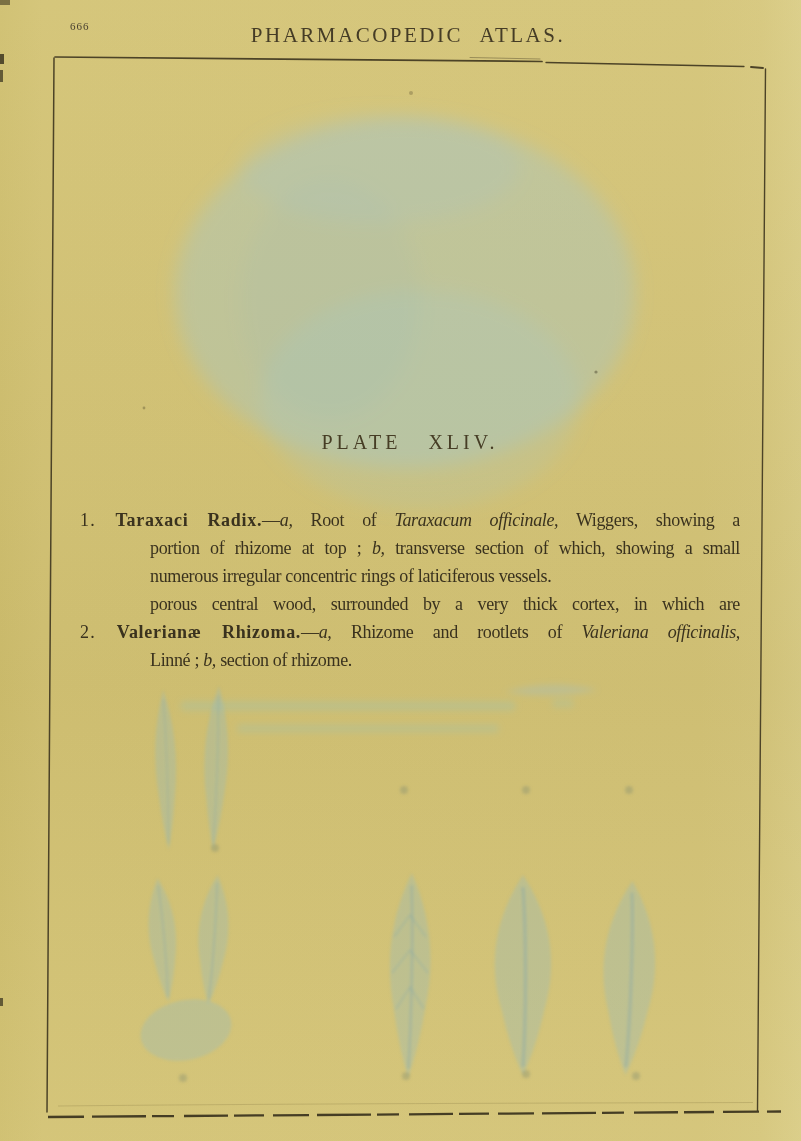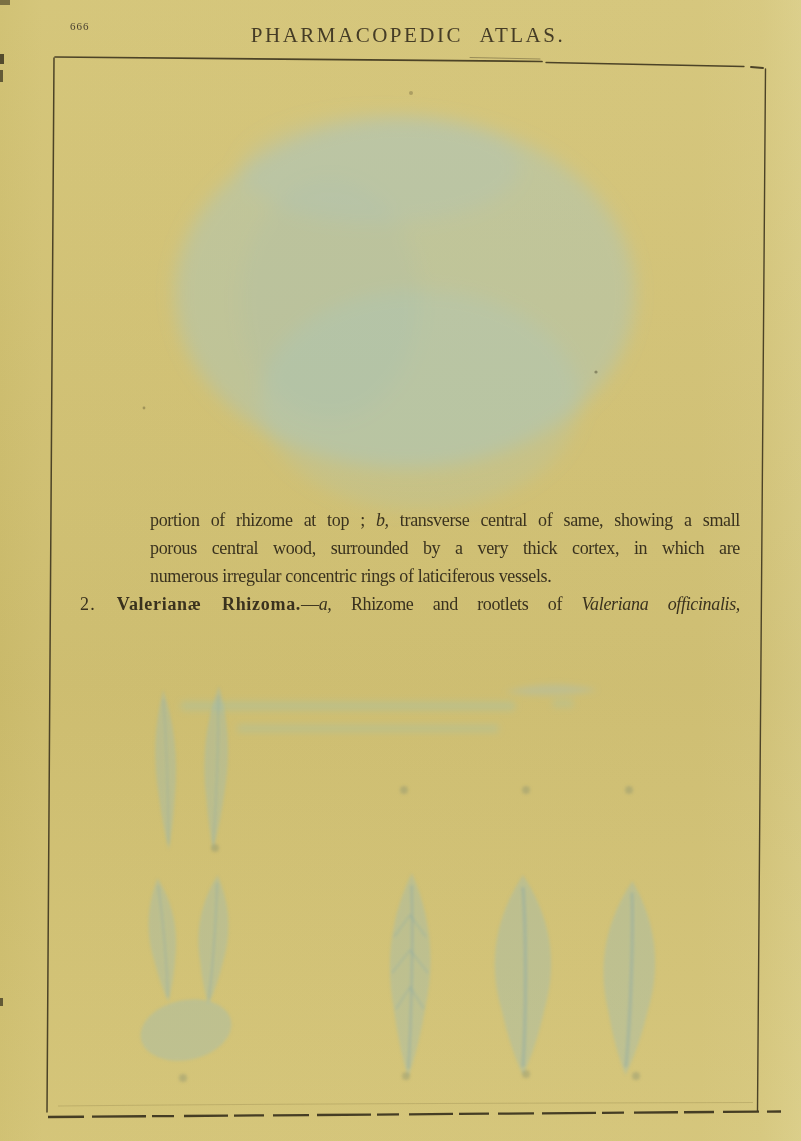--- a/index.html
+++ b/index.html
@@ -131,25 +131,28 @@
       <rect x="0" y="70" width="3" height="12" fill-opacity="0.7"></rect>
       <rect x="0" y="998" width="3" height="8" fill-opacity="0.7"></rect>
       <circle cx="411" cy="93" r="2" fill-opacity="0.25"></circle>
       <circle cx="596" cy="372" r="1.6" fill-opacity="0.4"></circle>
       <circle cx="144" cy="408" r="1.4" fill-opacity="0.3"></circle>
     </g>
   </svg>
 
   <div class="page-number">666</div>
   <div class="header-title">PHARMACOPEDIC ATLAS.</div>
+  <div class="plate-title">PLATE XLIV.</div>
 
   <div class="entries">
       <div class="entry">
-        <div class="tline just ind"><span class="run-plain">portion of rhizome at top ; </span><span class="run-italic">b,</span><span class="run-plain"> transverse central of same, showing a small</span></div>
+        <div class="tline just"><span class="run-number">1. </span><span class="run-bold">Taraxaci Radix.</span><span class="run-plain">—</span><span class="run-italic">a,</span><span class="run-plain"> Root of </span><span class="run-italic">Taraxacum officinale,</span><span class="run-plain"> Wiggers, showing a</span></div>
+        <div class="tline just ind"><span class="run-plain">portion of rhizome at top ; </span><span class="run-italic">b,</span><span class="run-plain"> transverse section of which, showing a small</span></div>
+        <div class="tline ind"><span class="run-plain">numerous irregular concentric rings of laticiferous vessels.</span></div>
         <div class="tline just ind"><span class="run-plain">porous central wood, surrounded by a very thick cortex, in which are</span></div>
-        <div class="tline ind"><span class="run-plain">numerous irregular concentric rings of laticiferous vessels.</span></div>
       </div>
       <div class="entry">
         <div class="tline just"><span class="run-number">2. </span><span class="run-bold">Valerianæ Rhizoma.</span><span class="run-plain">—</span><span class="run-italic">a,</span><span class="run-plain"> Rhizome and rootlets of </span><span class="run-italic">Valeriana officinalis,</span></div>
+        <div class="tline ind"><span class="run-plain">Linné ; </span><span class="run-italic">b,</span><span class="run-plain"> section of rhizome.</span></div>
       </div>
     </div>
 
 </div>
 
 </body></html>

